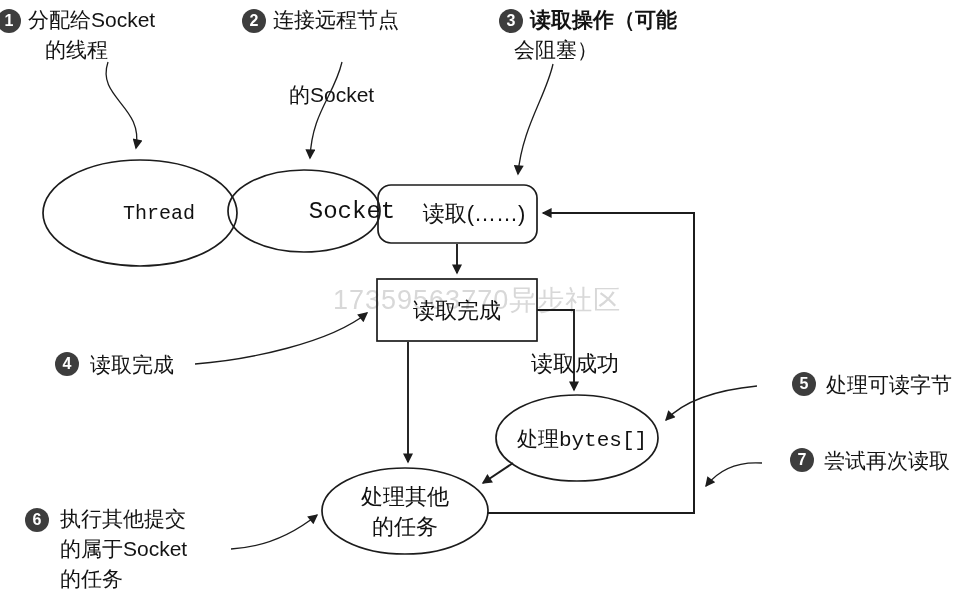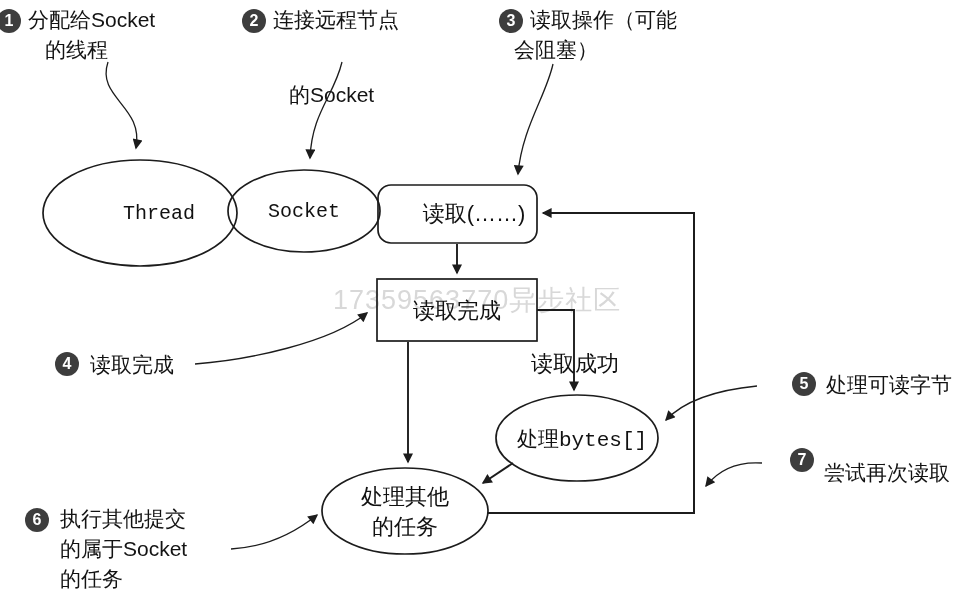--- a/index.html
+++ b/index.html
@@ -57,48 +57,48 @@
     <path d="M108,62 C96,98 144,106 136,148" fill="none" stroke="#1c1c1c" stroke-width="1.3" marker-end="url(#ah)"></path>
     <path d="M342,62 C334,96 312,112 310,158" fill="none" stroke="#1c1c1c" stroke-width="1.3" marker-end="url(#ah)"></path>
     <path d="M553,64 C546,96 522,128 518,174" fill="none" stroke="#1c1c1c" stroke-width="1.3" marker-end="url(#ah)"></path>
     <path d="M195,364 C248,360 330,343 367,313" fill="none" stroke="#1c1c1c" stroke-width="1.3" marker-end="url(#ah)"></path>
     <path d="M757,386 C716,390 684,401 666,420" fill="none" stroke="#1c1c1c" stroke-width="1.3" marker-end="url(#ah)"></path>
     <path d="M231,549 C268,547 297,531 317,515" fill="none" stroke="#1c1c1c" stroke-width="1.3" marker-end="url(#ah)"></path>
     <path d="M762,463 C733,461 717,472 706,486" fill="none" stroke="#1c1c1c" stroke-width="1.3" marker-end="url(#ah)"></path>
   </svg>
 
   <div class="txt node-label mono" style="left:43px;top:201px;width:232px;font-size:20px;">Thread</div>
-  <div class="txt node-label mono" style="left:228px;top:199px;width:152px;font-size:20px;">Socket</div>
+  <div class="txt node-label mono" style="left:228px;top:199px;width:152px;font-size:24px;padding-left:48px;">Socket</div>
   <div class="txt node-label cjk" style="left:378px;top:201px;width:192px;">读取(……)</div>
   <div class="txt node-label cjk" style="left:377px;top:298px;width:160px;">读取完成</div>
   <div class="txt node-label" style="left:496px;top:428px;width:172px;font-size:21px;font-family:'Liberation Mono','DejaVu Sans Mono','DejaVu Sans',monospace;">处理bytes[]</div>
   <div class="txt node-label cjk" style="left:322px;top:484px;width:166px;">处理其他</div>
   <div class="txt node-label cjk" style="left:322px;top:514px;width:166px;">的任务</div>
 
   <div class="txt edge-label cjk" style="left:531px;top:352px;">读取成功</div>
 
   <div class="badge" style="left:-3px;top:9px;">1</div>
   <div class="txt callout-line" style="left:28px;top:7px;">分配给Socket</div>
   <div class="txt callout-line" style="left:45px;top:37px;">的线程</div>
 
   <div class="badge" style="left:242px;top:9px;">2</div>
   <div class="txt callout-line" style="left:273px;top:7px;">连接远程节点</div>
   <div class="txt callout-line" style="left:289px;top:37px;margin-top:45px;">的Socket</div>
 
   <div class="badge" style="left:499px;top:9px;">3</div>
-  <div class="txt callout-line" style="left:530px;top:7px;">读取操作（可能</div>
+  <div class="txt callout-line" style="left:530px;top:7px;font-weight:bold;">读取操作（可能</div>
   <div class="txt callout-line" style="left:514px;top:37px;">会阻塞）</div>
 
   <div class="badge" style="left:55px;top:352px;">4</div>
   <div class="txt callout-line" style="left:90px;top:352px;">读取完成</div>
 
   <div class="badge" style="left:792px;top:372px;">5</div>
   <div class="txt callout-line" style="left:826px;top:372px;">处理可读字节</div>
 
   <div class="badge" style="left:25px;top:508px;">6</div>
   <div class="txt callout-line" style="left:60px;top:506px;">执行其他提交</div>
   <div class="txt callout-line" style="left:60px;top:536px;">的属于Socket</div>
   <div class="txt callout-line" style="left:60px;top:566px;">的任务</div>
 
   <div class="badge" style="left:790px;top:448px;">7</div>
-  <div class="txt callout-line" style="left:824px;top:460px;">尝试再次读取</div>
+  <div class="txt callout-line" style="left:824px;top:448px;">尝试再次读取</div>
 
 </div>
 
 </body></html>

